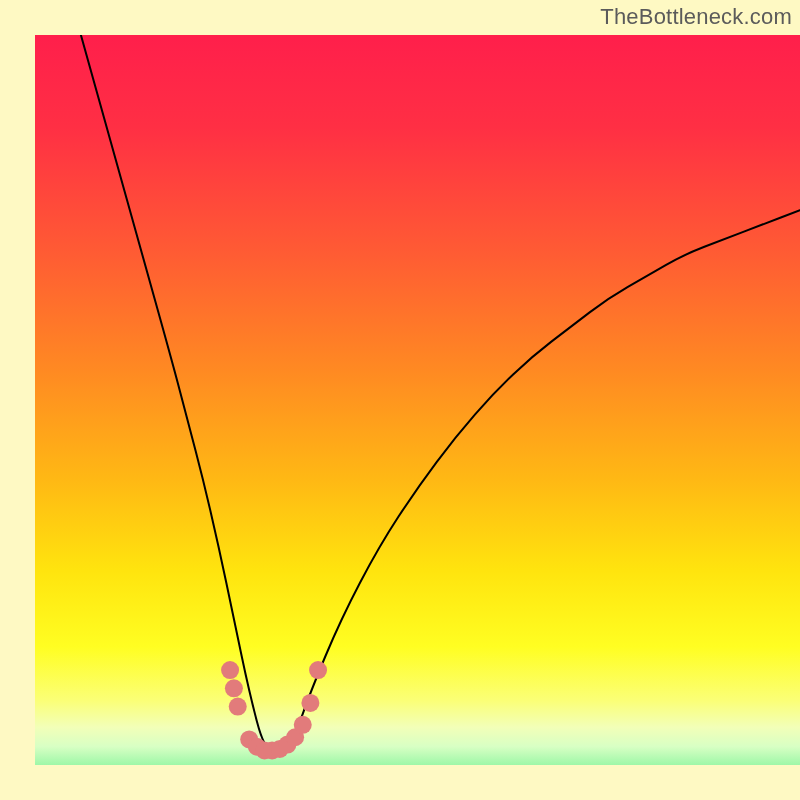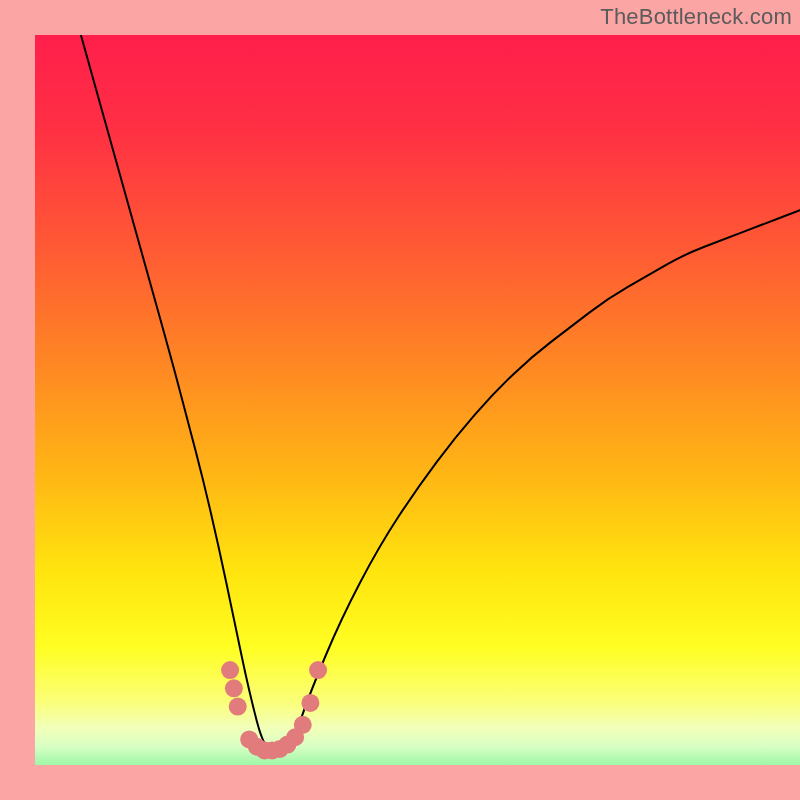--- a/index.html
+++ b/index.html
@@ -8,21 +8,21 @@
     width: 800px;
     height: 800px;
     overflow: hidden;
     background: #000;
     font-family: Arial, Helvetica, sans-serif;
   }
   .frame {
     position: relative;
     width: 800px;
     height: 800px;
-    background: #fca5a5;
+    background: #fef9c3;
     text-decoration: underline;
   }
   .plot-region {
     position: absolute;
     left: 35px;
     top: 35px;
     width: 765px;
     height: 730px;
     overflow: hidden;
   }

